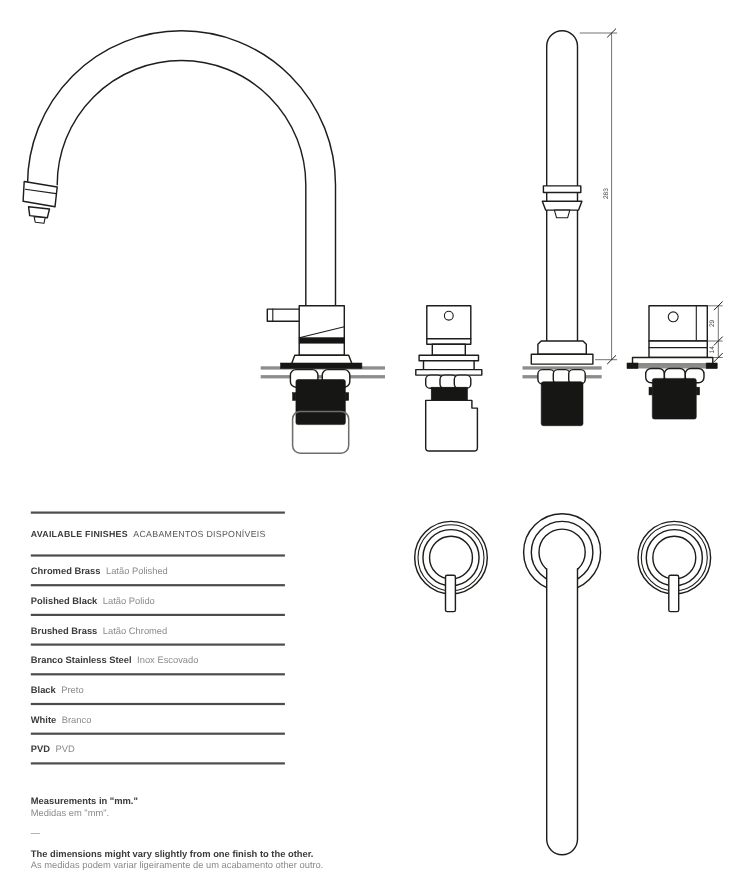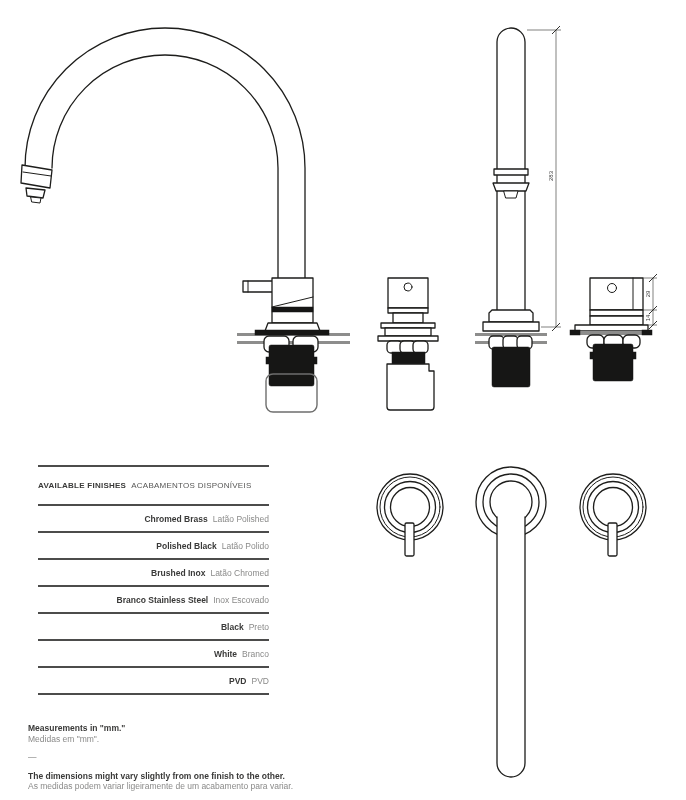--- a/index.html
+++ b/index.html
@@ -14,31 +14,30 @@
   .blk{fill:#161615;stroke:#161615;stroke-width:0.5;}
   .bar{fill:#8d8d8c;stroke:none;}
   .sleeve{stroke:#6e6e6d;stroke-width:1.4;fill:none;}
   .dim{stroke:#4a4a49;stroke-width:0.7;fill:none;}
   .tick{stroke:#1d1d1b;stroke-width:0.9;}
   .dim-text{font:6px "Liberation Sans",sans-serif;fill:#3a3a39;}
 
   .finishes{
     position:absolute;left:28px;top:465px;width:231px;
     border-top:2px solid #4c4c4b;
-    margin-left:10px;
   }
   .fin-header{
     height:37px;display:flex;align-items:center;border-bottom:2px solid #4c4c4b;
     font-size:8px;letter-spacing:.25px;white-space:nowrap;
   }
   .fin-header .en{font-weight:bold;color:#3a3a39;}
   .fin-header .pt{color:#55555454;color:#565655;margin-left:5px;}
   .finish-row{
     height:25px;display:flex;align-items:center;border-bottom:2px solid #4c4c4b;
-    font-size:8.5px;white-space:nowrap;justify-content:flex-end;
+    font-size:8.5px;white-space:nowrap;
   }
   .finish-row .en{font-weight:bold;color:#3a3a39;}
   .finish-row .pt{color:#8a8a89;margin-left:5px;}
 
   .notes{position:absolute;left:28px;top:723px;font-size:8.5px;line-height:10.5px;color:#8a8a89;}
   .notes .bold{color:#3a3a39;font-weight:bold;}
   .notes .gap{margin-top:8px;}
 </style>
 </head>
 <body>
@@ -170,21 +169,21 @@
   </div>
   <div class="finish-row">
     <span class="en">Chromed Brass</span>
     <span class="pt">Latão Polished</span>
   </div>
   <div class="finish-row">
     <span class="en">Polished Black</span>
     <span class="pt">Latão Polido</span>
   </div>
   <div class="finish-row">
-    <span class="en">Brushed Inox</span>
+    <span class="en">Brushed Brass</span>
     <span class="pt">Latão Chromed</span>
   </div>
   <div class="finish-row">
     <span class="en">Branco Stainless Steel</span>
     <span class="pt">Inox Escovado</span>
   </div>
   <div class="finish-row">
     <span class="en">Black</span>
     <span class="pt">Preto</span>
   </div>
@@ -196,14 +195,14 @@
     <span class="en">PVD</span>
     <span class="pt">PVD</span>
   </div>
 </div>
 
 <div class="notes">
   <div class="bold">Measurements in "mm."</div>
   <div>Medidas em "mm".</div>
   <div class="gap">—</div>
   <div class="bold gap">The dimensions might vary slightly from one finish to the other.</div>
-  <div>As medidas podem variar ligeiramente de um acabamento para variar.</div>
+  <div>As medidas podem variar ligeiramente de um acabamento other outro.</div>
 </div>
 
 </body></html>

